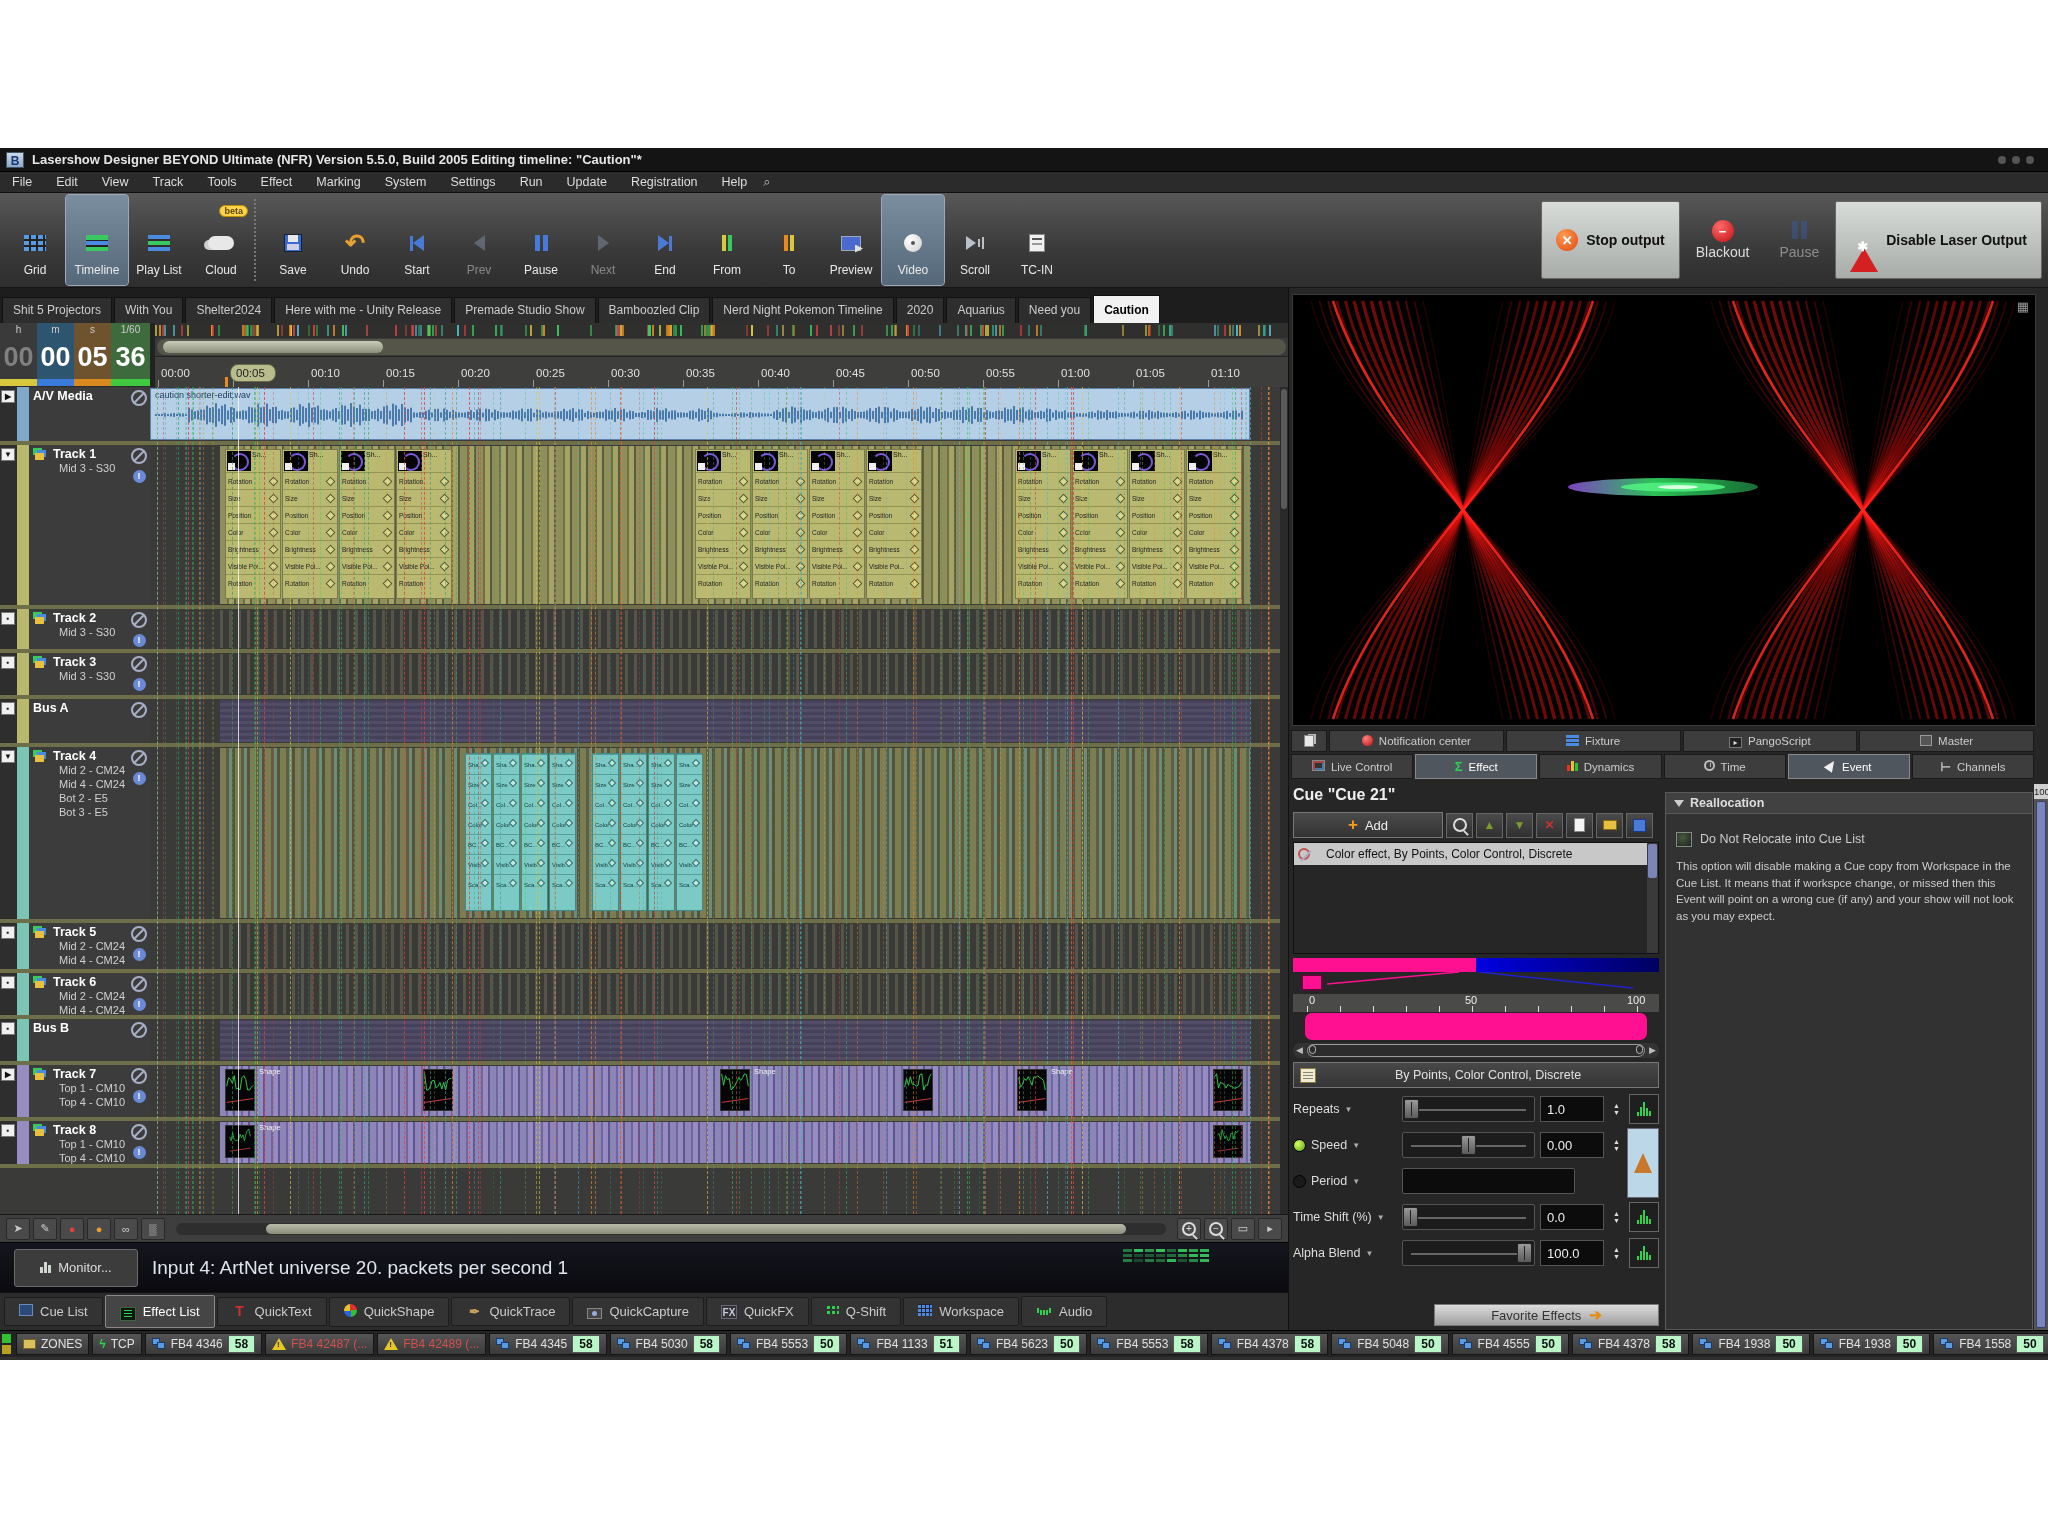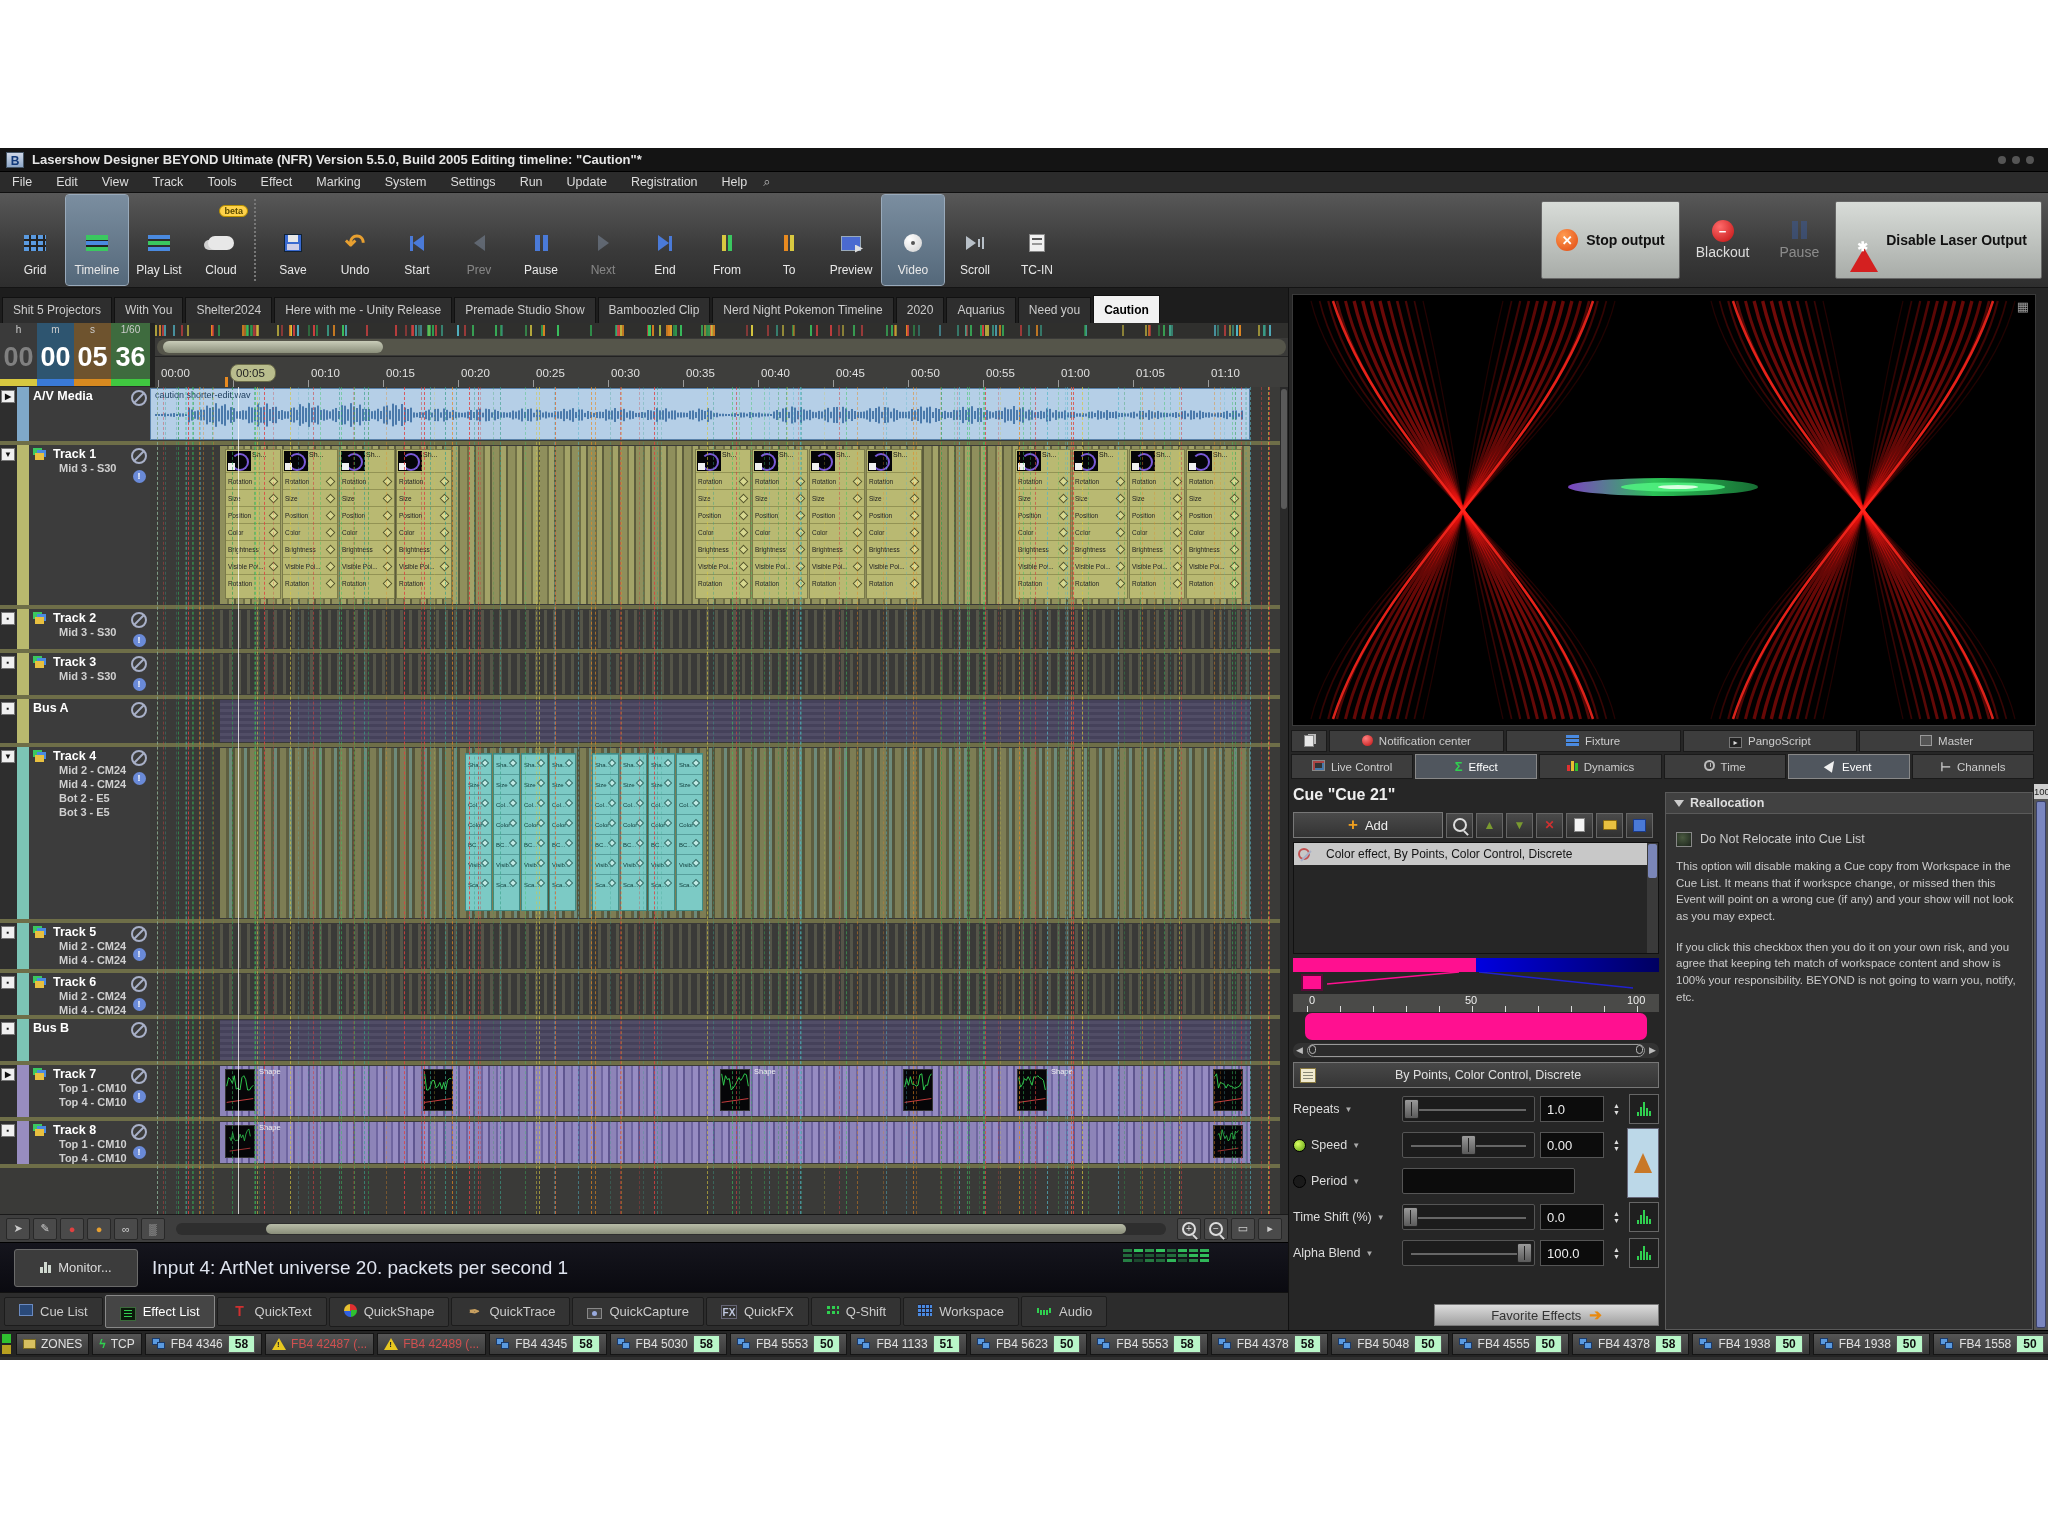--- a/index.html
+++ b/index.html
@@ -56,21 +56,21 @@
   .ph-arrow{position:absolute;bottom:-9px;width:0;height:0;border-left:5px solid transparent;border-right:5px solid transparent;border-top:8px solid #111}
   
   .tracks{position:relative;height:827px;background:#3a3a38;overflow:hidden}
   .trow{display:flex;border-bottom:4px solid #6e6e48}
   .thead{width:150px;background:#3c3c3c;display:flex;position:relative;flex:none}
   .tck{width:17px;padding:3px 1px;background:#2e2e2e}
   .tck b{display:block;width:14px;height:13px;background:#f0f0f0;border:1px solid #777;color:#111;font-size:8px;text-align:center;line-height:12px}
   .tstrip{width:12px;flex:none}
   .tinfo{flex:1;padding:2px 4px;color:#fff;overflow:hidden}
   .tname{font-size:12.5px;font-weight:bold;display:flex;align-items:center;gap:4px;white-space:nowrap}
-  .tchan{font-size:11px;color:#d0d0d0;font-weight:bold;padding-left:26px;line-height:14px;white-space:nowrap}
+  .tchan{font-size:11px;color:#d0d0d0;font-weight:normal;padding-left:26px;line-height:14px;white-space:nowrap}
   .ticons{width:22px;padding-top:3px;display:flex;flex-direction:column;gap:6px;align-items:center}
   .no-sym{width:16px;height:16px;border-radius:50%;border:2px solid #a8b0c8;position:relative}
   .no-sym:after{content:"";position:absolute;left:-1px;top:5px;width:14px;height:2px;background:#a8b0c8;transform:rotate(-45deg)}
   .info-sym{width:13px;height:13px;border-radius:50%;background:#6a8ad8;color:#fff;font-size:9px;font-weight:bold;text-align:center;line-height:13px}
   .ficon{width:16px;height:13px;position:relative;flex:none}
   .ficon i{position:absolute;width:9px;height:7px}
   .tbody{flex:1;position:relative;overflow:hidden}
   .band{position:absolute;top:1px;bottom:1px}
   #gridlayer,#phlayer{position:absolute;top:0;bottom:0;left:155px;width:1125px;pointer-events:none;z-index:5}
   .vline{position:absolute;top:0;bottom:0;width:0}
@@ -2094,21 +2094,20 @@
           <div class="sechead">
             <span class="tridown"></span>
             <span>Reallocation</span>
           </div>
           <div class="secbody">
             <div class="cbrow">
               <span class="cbox"></span>
               <span>Do Not Relocate into Cue List</span>
             </div>
             <p style="margin:0 0 14px">This option will disable making a Cue copy from Workspace in the Cue List. It means that if workspce change, or missed then this Event will point on a wrong cue (if any) and your show will not look as you may expect.</p>
-            <p style="margin:0">If you click this checkbox then you do it on your own risk, and you agree that keeping teh match of workspace content and show is 100% your responsibility. BEYOND is not going to warn you, notify, etc.</p>
           </div>
         </div>
         <div class="scrollcol">
           <div class="zoomlab">100%</div>
           <i></i>
         </div>
       </div>
     </div>
   </div>
   <div class="connbar" id="connbar">

